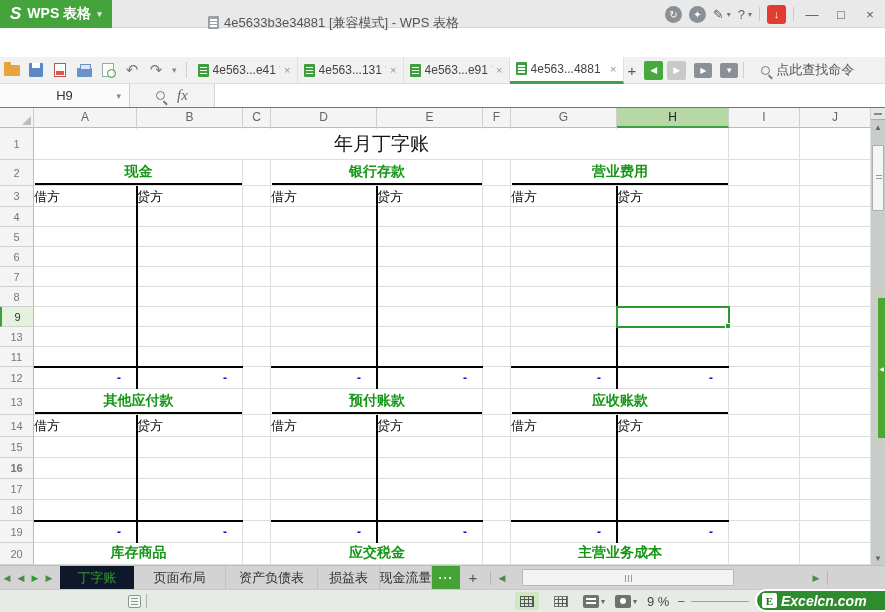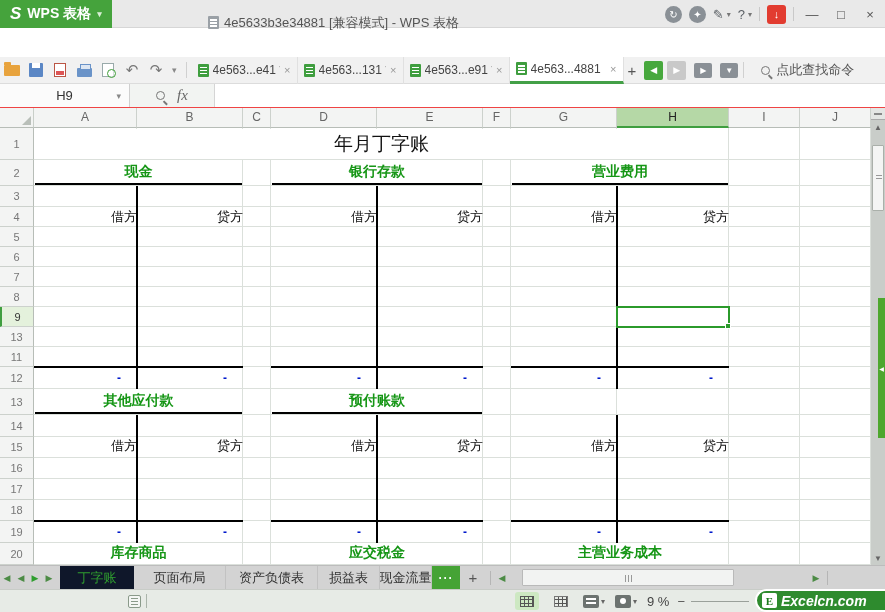--- a/index.html
+++ b/index.html
@@ -73,21 +73,21 @@
   #corner { left:0; top:0; width:34px; height:20px; background:#f3f4f3; border-right:1px solid #c9cfc9; border-bottom:1px solid #b7bdb7; }
   #corner::after { content:""; position:absolute; right:2px; bottom:2px; border-left:9px solid transparent; border-bottom:9px solid #b9bfb9; }
   .colhead { top:0; height:20px; background:#f3f4f3; border-right:1px solid #ccd1cc; border-bottom:1px solid #b7bdb7; color:#666; font-size:12px; text-align:center; line-height:19px; }
   .colhead.sel { background:#b5d8a6; border-bottom:2px solid #3f9e3f; color:#222; }
   .rowhead { left:0; width:34px; background:#f3f4f3; border-right:1px solid #b7bdb7; border-bottom:1px solid #ccd1cc; color:#777; font-size:11px; text-align:center; }
   .rowhead.sel { background:#e4f1dc; border-left:2px solid #3f9e3f; color:#333; }
   #cells { left:34px; top:20px; width:837px; height:437px; }
   .cell { border-right:1px solid #dbe0db; border-bottom:1px solid #dbe0db; background:#fff; }
   .sheet-title { background:#fff; text-align:center; font-size:19px; color:#111; font-family:"Liberation Serif", serif; }
   .acct-title { background:#fff; text-align:center; font-size:14px; font-weight:bold; color:#169616; }
-  .acct-h { text-align:right; font-size:13px; color:#111;margin-top:20px; }
+  .acct-h { text-align:left; font-size:13px; color:#111; }
   .blackline { background:#000; }
   .dash { text-align:right; padding-right:16px; color:#0019cc; font-weight:bold; font-size:12px; }
 
   
   #vscroll { left:871px; top:0; width:14px; height:457px; background:#c9cdc9; }
   #vsplit { left:0; top:0; width:14px; height:12px; background:#e4e6e4; border-bottom:1px solid #aaa; }
   #vsplit::after { content:""; position:absolute; left:3px; top:5px; width:8px; height:2px; background:#888; }
   .scroll-arrow { width:14px; height:14px; color:#666; font-size:8px; display:flex; align-items:center; justify-content:center; }
   #vthumb { left:1px; top:37px; width:12px; height:66px; background:#f4f5f4; border:1px solid #aab0aa; border-radius:1px; }
   #vthumb::after { content:""; position:absolute; left:3px; top:29px; width:6px; height:1px; background:#999; box-shadow:0 3px 0 #999; }
@@ -250,21 +250,21 @@
         <div class="rowhead abs" style="top: 139px; height: 20px; line-height: 20px;">6</div>
         <div class="rowhead abs" style="top: 159px; height: 20px; line-height: 20px;">7</div>
         <div class="rowhead abs" style="top: 179px; height: 20px; line-height: 20px;">8</div>
         <div class="rowhead abs sel" style="top: 199px; height: 20px; line-height: 20px;">9</div>
         <div class="rowhead abs" style="top: 219px; height: 20px; line-height: 20px;">13</div>
         <div class="rowhead abs" style="top: 239px; height: 20px; line-height: 20px;">11</div>
         <div class="rowhead abs" style="top: 259px; height: 22px; line-height: 22px;">12</div>
         <div class="rowhead abs" style="top: 281px; height: 26px; line-height: 26px;">13</div>
         <div class="rowhead abs" style="top: 307px; height: 22px; line-height: 22px;">14</div>
         <div class="rowhead abs" style="top: 329px; height: 21px; line-height: 21px;">15</div>
-        <div class="rowhead abs" style="top: 350px; height: 21px; line-height: 21px;">16</div>
+        <div class="rowhead abs" style="top: 350px; height: 21px; line-height: 21px; font-weight: bold;">16</div>
         <div class="rowhead abs" style="top: 371px; height: 21px; line-height: 21px;">17</div>
         <div class="rowhead abs" style="top: 392px; height: 21px; line-height: 21px;">18</div>
         <div class="rowhead abs" style="top: 413px; height: 22px; line-height: 22px;">19</div>
         <div class="rowhead abs" style="top: 435px; height: 22px; line-height: 22px;">20</div>
       </div>
     <div id="cells" class="abs">
         <div class="cell abs" style="left: 0px; top: 0px; width: 103px; height: 32px;"></div>
         <div class="cell abs" style="left: 103px; top: 0px; width: 106px; height: 32px;"></div>
         <div class="cell abs" style="left: 209px; top: 0px; width: 28px; height: 32px;"></div>
         <div class="cell abs" style="left: 237px; top: 0px; width: 106px; height: 32px;"></div>
@@ -493,20 +493,21 @@
         <div class="blackline abs" style="left: 0px; top: 392px; width: 209px; height: 2px;"></div>
         <div class="dash abs" style="left: 0px; top: 393px; width: 103px; line-height: 22px;">-</div>
         <div class="dash abs" style="left: 103px; top: 393px; width: 106px; line-height: 22px;">-</div>
         <div class="acct-title abs" style="left: 238px; top: 261px; width: 210px; height: 25px; line-height: 23px; border-bottom: 2px solid rgb(0, 0, 0);">预付账款</div>
         <div class="acct-h abs" style="left: 237px; top: 287px; width: 106px; line-height: 22px;">借方</div>
         <div class="acct-h abs" style="left: 343px; top: 287px; width: 106px; line-height: 22px;">贷方</div>
         <div class="blackline abs" style="left: 342px; top: 287px; width: 2px; height: 128px;"></div>
         <div class="blackline abs" style="left: 237px; top: 392px; width: 212px; height: 2px;"></div>
         <div class="dash abs" style="left: 237px; top: 393px; width: 106px; line-height: 22px;">-</div>
         <div class="dash abs" style="left: 343px; top: 393px; width: 106px; line-height: 22px;">-</div>
+        <div class="acct-title abs" style="left: 478px; top: 261px; width: 216px; height: 25px; line-height: 23px; border-bottom: 2px solid rgb(0, 0, 0);">应收账款</div>
         <div class="acct-h abs" style="left: 477px; top: 287px; width: 106px; line-height: 22px;">借方</div>
         <div class="acct-h abs" style="left: 583px; top: 287px; width: 112px; line-height: 22px;">贷方</div>
         <div class="blackline abs" style="left: 582px; top: 287px; width: 2px; height: 128px;"></div>
         <div class="blackline abs" style="left: 477px; top: 392px; width: 218px; height: 2px;"></div>
         <div class="dash abs" style="left: 477px; top: 393px; width: 106px; line-height: 22px;">-</div>
         <div class="dash abs" style="left: 583px; top: 393px; width: 112px; line-height: 22px;">-</div>
         <div class="acct-title abs" style="left: 1px; top: 415px; width: 207px; height: 21px; line-height: 19px;">库存商品</div>
         <div class="acct-title abs" style="left: 478px; top: 415px; width: 216px; height: 21px; line-height: 19px;">主营业务成本</div>
         <div class="acct-title abs" style="left: 238px; top: 415px; width: 210px; height: 21px; line-height: 19px;">应交税金</div>
         <div class="abs" style="left: 582px; top: 178px; width: 114px; height: 22px; border: 2px solid rgb(43, 154, 43);"></div>

